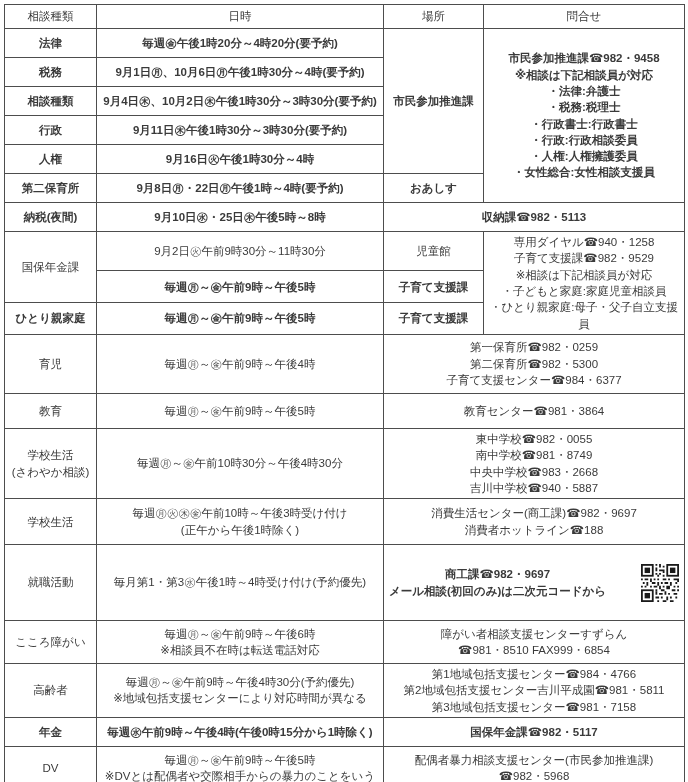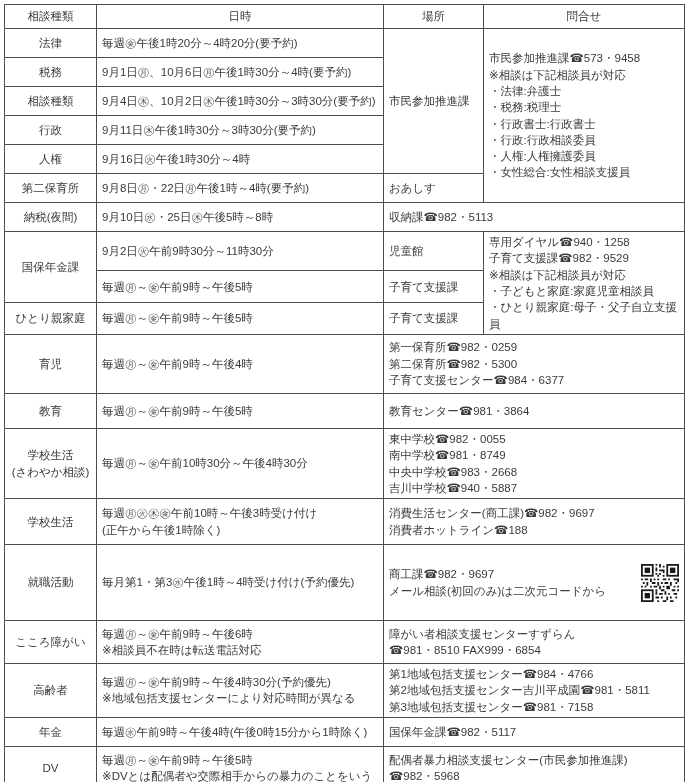--- a/index.html
+++ b/index.html
@@ -21,26 +21,26 @@
     overflow:hidden;
     box-sizing:border-box;
   }
   .consult th {
     font-weight:normal;
     text-align:center;
     height:24px;
     padding:2px 3px;
   }
   td.type { text-align:center; padding:2px 1px; }
-  td.dt, td.place, td.contact { text-align:left; }
-  tr.h29 { height:29px; } tr.h36 { height:36px; } tr.h35 { height:35px; }
+  td.dt, td.place, td.contact { text-align:center; }
+  tr.h29 { height:29px;font-weight:bold; } tr.h36 { height:36px; } tr.h35 { height:35px; }
   tr.h59 { height:59px; } tr.h68 { height:68px; } tr.h46 { height:46px; }
   tr.h44 { height:44px; } tr.h43 { height:43px; } tr.h51 { height:51px; }
   .dash-b { border-bottom-style:dashed !important; }
-  .contact-flex { display:flex; align-items:center; justify-content:space-between; gap:4px; }
+  .contact-flex { display:flex; align-items:center; justify-content:space-between; gap:4px;font-weight:bold; }
   .contact-flex .txt { white-space:pre-line; }
   .qr { flex:0 0 auto; width:38px; height:38px; display:block; }
 </style>
 </head>
 <body>
 
 <div class="wrap">
   <table class="consult">
     <colgroup>
       <col style="width:92px">
@@ -54,21 +54,21 @@
         <th>日時</th>
         <th>場所</th>
         <th>問合せ</th>
       </tr>
     </thead>
     <tbody>
       <tr class="h29">
         <td class="type">法律</td>
         <td class="dt">毎週㊎午後1時20分～4時20分(要予約)</td>
         <td class="place" rowspan="5">市民参加推進課</td>
-        <td class="contact" rowspan="6">市民参加推進課☎573・9458
+        <td class="contact" rowspan="6">市民参加推進課☎982・9458
 ※相談は下記相談員が対応
 ・法律:弁護士
 ・税務:税理士
 ・行政書士:行政書士
 ・行政:行政相談委員
 ・人権:人権擁護委員
 ・女性総合:女性相談支援員</td>
       </tr>
       <tr class="h29">
         <td class="type">税務</td>

